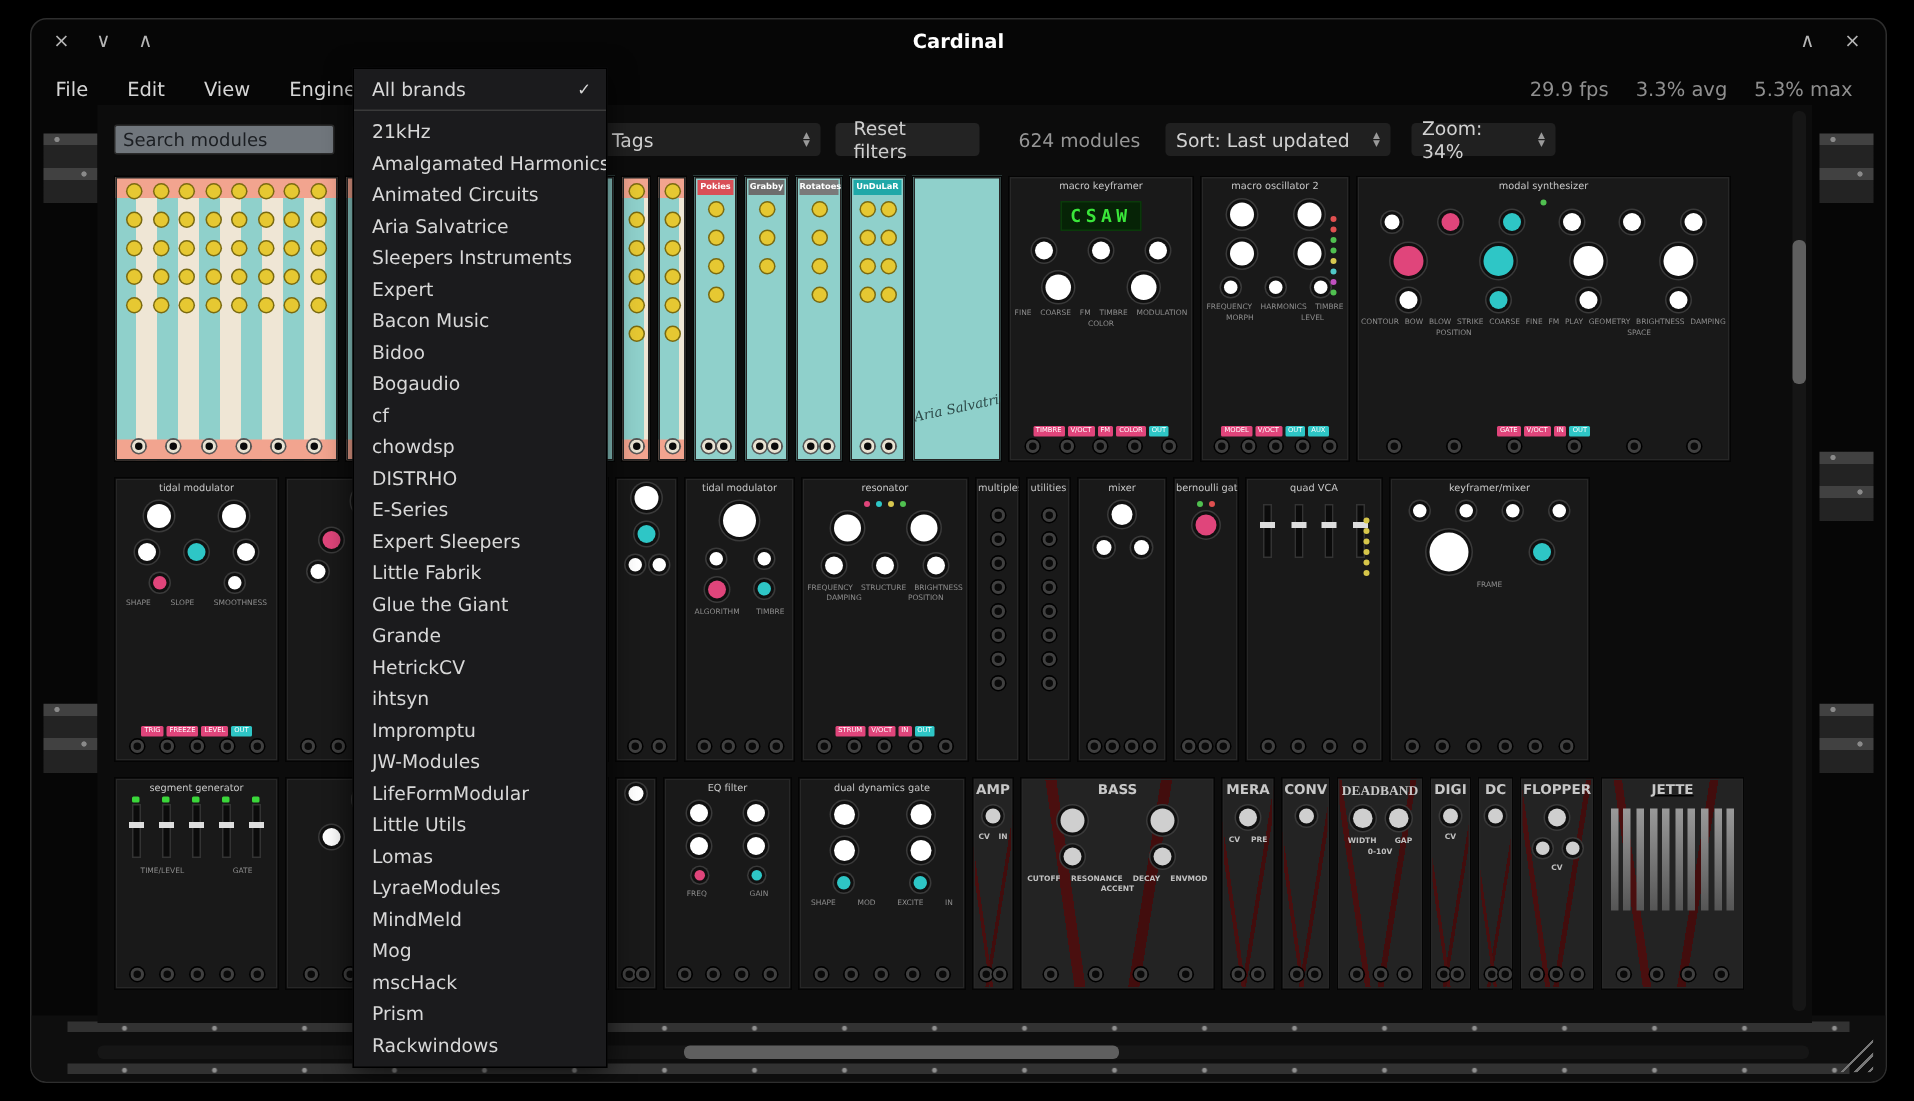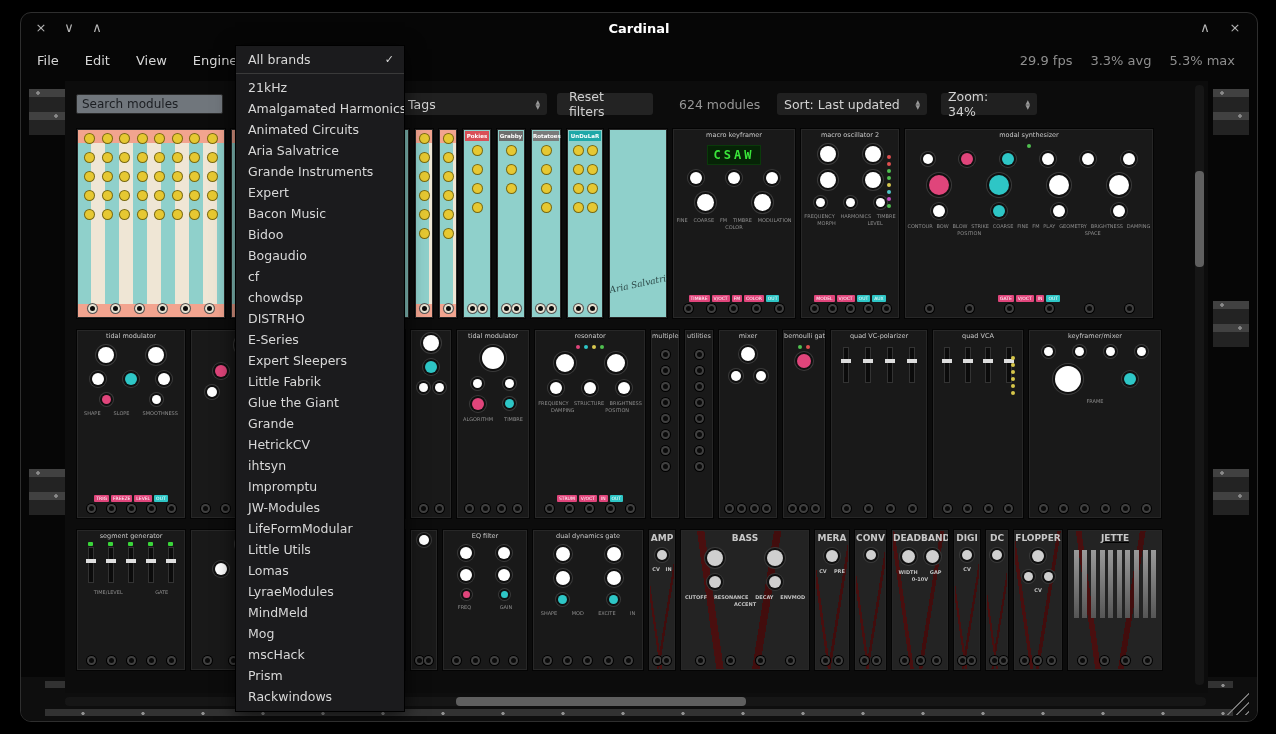--- a/index.html
+++ b/index.html
@@ -19,21 +19,21 @@
   
   .rail{position:absolute;width:36px;height:46px;
     background:repeating-linear-gradient(180deg,#414141 0 8px,#232323 8px 23px,#414141 23px 31px,#232323 31px 46px);}
   .rail::after{content:"";position:absolute;inset:0;
     background:radial-gradient(circle at 9px 4px,#8a8a8a 1.5px,transparent 2px),
                radial-gradient(circle at 27px 27px,#8a8a8a 1.5px,transparent 2px);}
   .bottom-rack{position:absolute;left:0;top:664px;width:100%;height:44px;background:#0e0e0e;}
   .bottom-rail{position:absolute;left:24px;right:24px;height:7px;background:#323232;
     background-image:radial-gradient(circle,#909090 1.4px,transparent 1.9px);background-size:60px 7px;background-position:8px 1px;}
   
-  .browser{position:absolute;left:44px;top:68px;width:1143px;height:612px;background:#0c0c0c;overflow:hidden;}
+  .browser{position:absolute;left:44px;top:57px;width:1143px;height:612px;background:#0c0c0c;overflow:hidden;}
   .toolbar{position:absolute;left:0;top:0;width:100%;height:42px;}
   .search-box{position:absolute;left:11px;top:13px;width:147px;height:20px;background:#70767c;border:1px solid #2a2a2a;
     border-radius:2px;display:flex;align-items:center;padding:0 5px;box-sizing:border-box;}
   .search-text{color:#1b1e22;font-size:12px;white-space:nowrap;overflow:hidden;}
   .dd{position:absolute;top:12px;height:22px;background:#202020;border-radius:3px;display:flex;align-items:center;
     justify-content:space-between;padding:0 7px;box-sizing:border-box;color:#d2d2d2;font-size:12.5px;}
   .dd-arrows{display:flex;flex-direction:column;line-height:5px;color:#9a9a9a;font-size:6px;margin-left:8px;}
   .btn{position:absolute;top:12px;height:22px;background:#232323;border-radius:3px;color:#cfcfcf;font-size:12.5px;
     display:flex;align-items:center;justify-content:center;padding:0 12px;box-sizing:border-box;}
   .count{position:absolute;top:16px;color:#969696;font-size:12.5px;}
@@ -740,35 +740,20 @@
             </div>
             <div class="m-krow">
               <span class="knob" style="height: 14px; width: 14px; background: rgb(224, 69, 123);"></span>
             </div>
             <div class="m-jacks">
               <span class="jack"></span>
               <span class="jack"></span>
               <span class="jack"></span>
             </div>
           </div>
-          <div class="module mi" style="width: 98px; height: 190px;">
-            <div class="m-title">quad VC-polarizer</div>
-            <div class="m-krow">
-              <span class="sliderbar"></span>
-              <span class="sliderbar"></span>
-              <span class="sliderbar"></span>
-              <span class="sliderbar"></span>
-            </div>
-            <div class="m-jacks">
-              <span class="jack"></span>
-              <span class="jack"></span>
-              <span class="jack"></span>
-              <span class="jack"></span>
-            </div>
-          </div>
           <div class="module mi" style="width: 92px; height: 190px;">
             <div class="m-title">quad VCA</div>
             <div class="m-krow">
               <span class="sliderbar"></span>
               <span class="sliderbar"></span>
               <span class="sliderbar"></span>
               <span class="sliderbar"></span>
             </div>
             <div class="m-jacks">
               <span class="jack"></span>
@@ -977,21 +962,21 @@
             <div class="m-title" style="font-size: 9px; font-weight: 700;">CONV</div>
             <div class="m-krow">
               <span class="knob" style="height: 10px; width: 10px; background: rgb(207, 207, 207);"></span>
             </div>
             <div class="m-jacks">
               <span class="jack"></span>
               <span class="jack"></span>
             </div>
           </div>
           <div class="module autinn" style="width: 58px; height: 142px;">
-            <div class="m-title" style="font-size: 9px; font-weight: 700;">DEADBAND</div>
+            <div class="m-title" style="font-size: 9px; font-weight: 700; font-family: Liberation Serif, serif;">DEADBAND</div>
             <div class="m-krow">
               <span class="knob" style="height: 13px; width: 13px; background: rgb(207, 207, 207);"></span>
               <span class="knob" style="height: 13px; width: 13px; background: rgb(207, 207, 207);"></span>
             </div>
             <div class="m-labels">
               <span>WIDTH</span>
               <span>GAP</span>
               <span>0-10V</span>
             </div>
             <div class="m-jacks">
@@ -1073,21 +1058,21 @@
   <div class="menu" id="brand-menu">
       <div class="menu-item">
         <span>All brands</span>
         <span class="menu-check">✓</span>
       </div>
       <div class="menu-sep"></div>
       <div class="menu-item">21kHz</div>
       <div class="menu-item">Amalgamated Harmonics</div>
       <div class="menu-item">Animated Circuits</div>
       <div class="menu-item">Aria Salvatrice</div>
-      <div class="menu-item">Grande Instruments</div>
+      <div class="menu-item">Sleepers Instruments</div>
       <div class="menu-item">Expert</div>
       <div class="menu-item">Bacon Music</div>
       <div class="menu-item">Bidoo</div>
       <div class="menu-item">Bogaudio</div>
       <div class="menu-item">cf</div>
       <div class="menu-item">chowdsp</div>
       <div class="menu-item">DISTRHO</div>
       <div class="menu-item">E-Series</div>
       <div class="menu-item">Expert Sleepers</div>
       <div class="menu-item">Little Fabrik</div>

